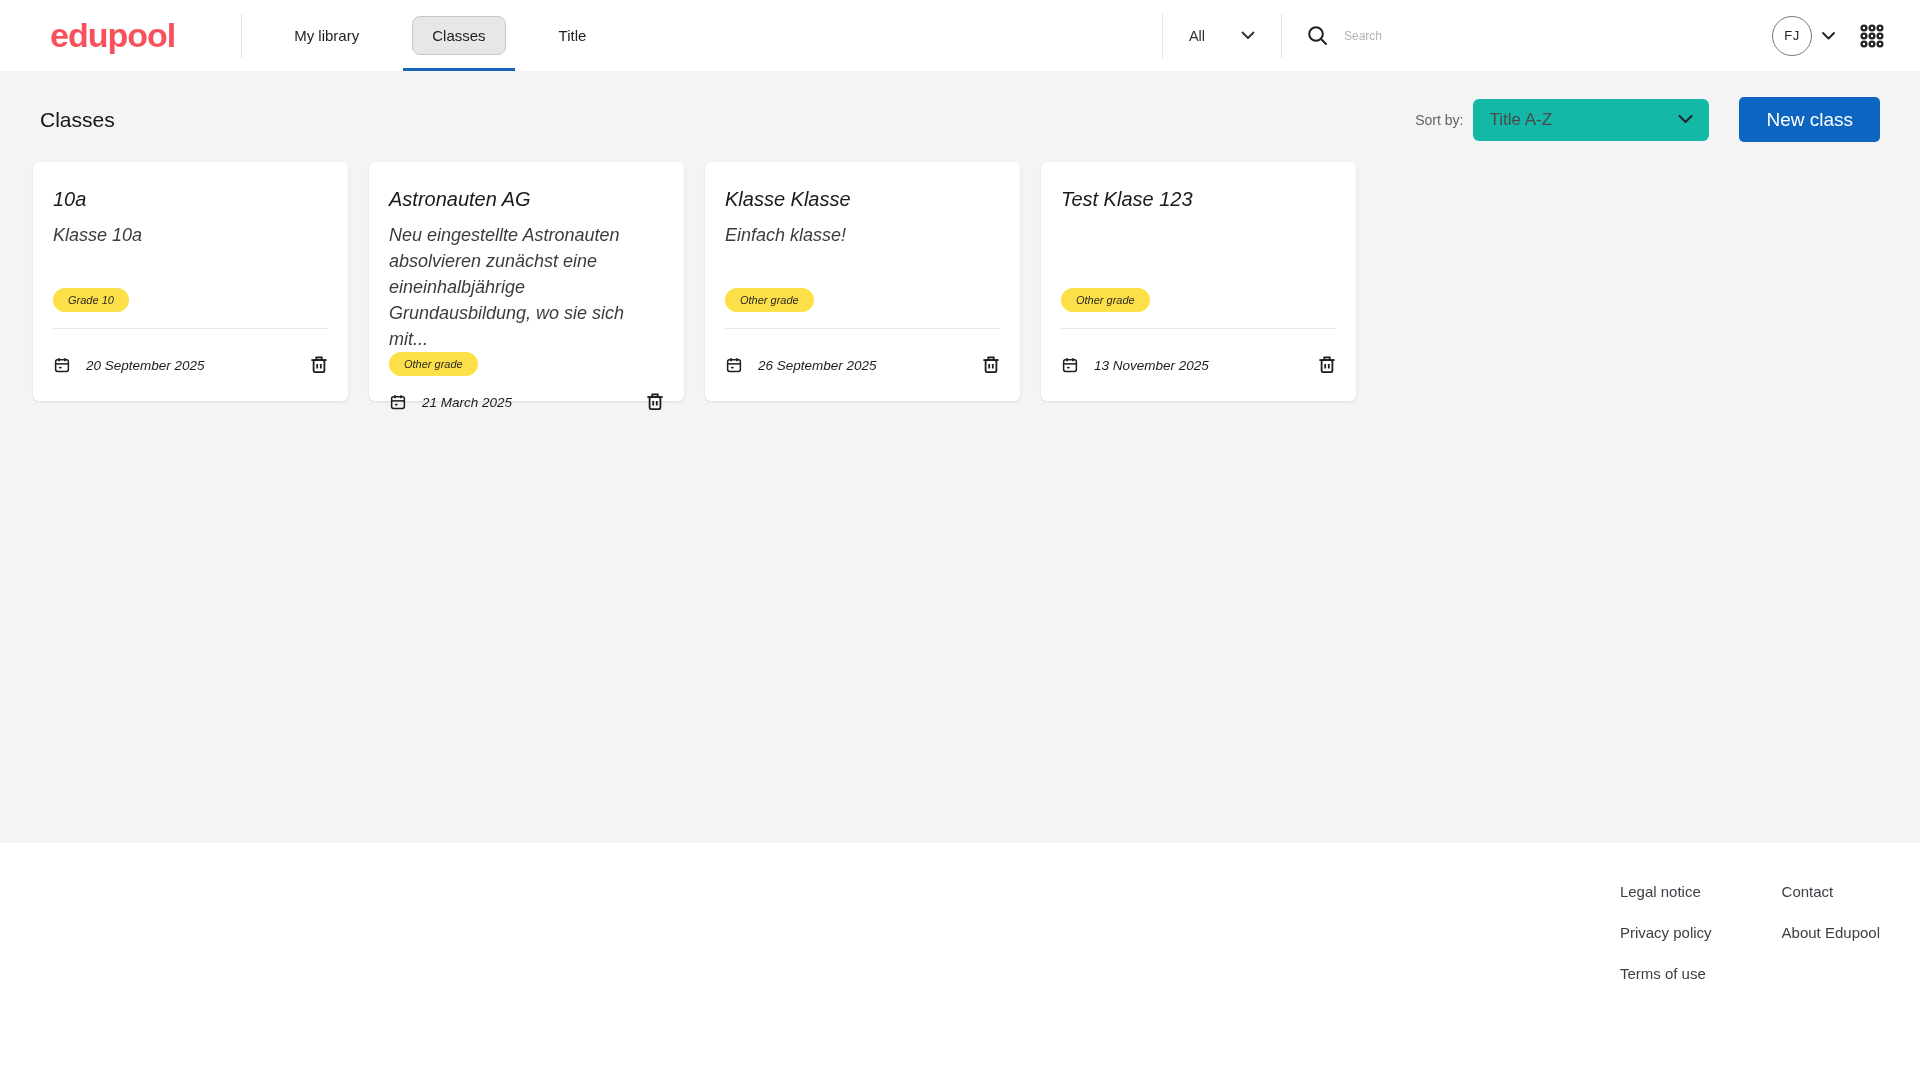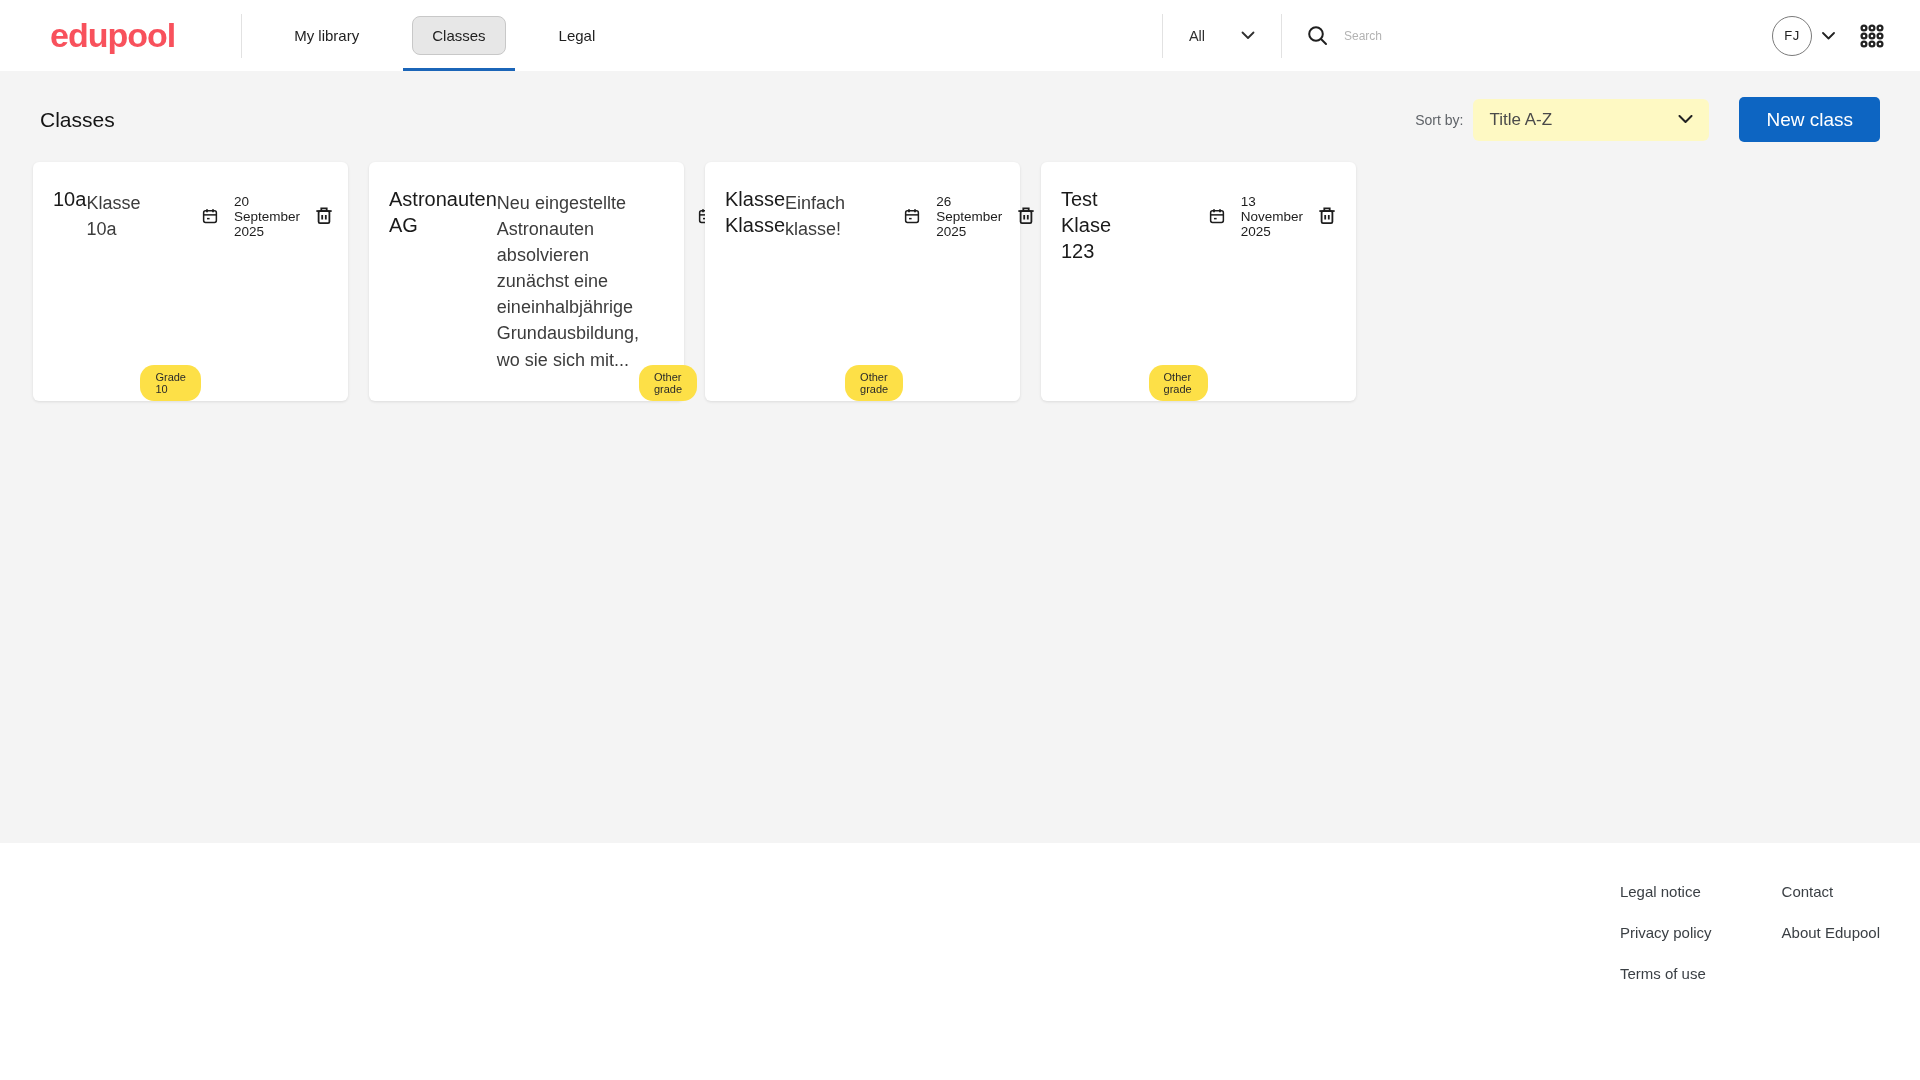--- a/index.html
+++ b/index.html
@@ -27,26 +27,26 @@
   .avatar { width:40px; height:40px; border:1px solid #7a7a7a; border-radius:50%; display:flex; align-items:center; justify-content:center; font-size:13px; letter-spacing:0.5px; color:#222; }
   .apps-btn { margin-left:24px; cursor:pointer; display:flex; align-items:center; }
 
   
   main { flex:1 1 auto; background:#f4f4f4; padding:26px 40px 0 33px; }
   .page-head { display:flex; align-items:center; }
   .page-title { font-size:21px; font-weight:400; color:#141414; margin-left:7px; }
   .head-controls { margin-left:auto; display:flex; align-items:center; gap:30px; }
   .sort-group { display:flex; align-items:center; gap:10px; }
   .sort-label { font-size:14px; color:#5f6368; }
-  .sort-select { width:236px; height:42px; background:#fef9c3; border-radius:6px; display:flex; align-items:center; padding:0 16px; font-size:17px; color:#4a4a4a; cursor:pointer; }
+  .sort-select { width:236px; height:42px; background:#14b8a6; border-radius:6px; display:flex; align-items:center; padding:0 16px; font-size:17px; color:#4a4a4a; cursor:pointer; }
   .sort-select .chev { margin-left:auto; }
   .new-class-btn { height:45px; padding:2px 27px; background:#0d65c2; border:none; border-radius:5px; color:#fff; font-size:19px; font-family:inherit; cursor:pointer; }
 
   .cards { display:flex; gap:21px; margin-top:20px; }
-  .card { width:315px; height:239px; background:#fff; border-radius:6px; box-shadow:0 1px 3px rgba(0,0,0,0.10); padding:18px 20px 0; display:flex; flex-direction:row; cursor:pointer; }
+  .card { width:315px; height:239px; background:#fff; border-radius:6px; box-shadow:0 1px 3px rgba(0,0,0,0.10); padding:18px 20px 0; display:flex; flex-direction:column; cursor:pointer;font-style:italic; }
   .card-title { font-size:20px; font-weight:400; color:#1a1a1a; line-height:26px; margin-top:6px; }
   .card-desc { margin-top:10px; font-size:18px; line-height:1.45; color:#3c3c3c; }
   .badge-row { margin-top:auto; }
   .badge { display:inline-block; background:#fde047; border-radius:14px; padding:6px 15px; font-size:11px; color:#2a2a2a; }
   .card-divider { height:1px; background:#e8e8e8; margin-top:16px; }
   .card-foot { display:flex; align-items:center; height:72px; gap:15px; }
   .card-date { font-size:13.5px; color:#1d1d1d; }
   .trash-btn { margin-left:auto; display:flex; align-items:center; cursor:pointer; background:none; border:none; padding:0; }
 
   
@@ -71,21 +71,21 @@
     <div class="vdiv"></div>
 
     <nav class="main-nav">
       <div class="nav-item">
         <span class="pill">My library</span>
       </div>
       <div class="nav-item active">
         <span class="pill">Classes</span>
       </div>
       <div class="nav-item">
-        <span class="pill">Legal</span>
+        <span class="pill">Title</span>
       </div>
     </nav>
 
     <div class="header-right">
       <div class="vdiv"></div>
 
       <div class="all-select">
         <span class="all-label">All</span>
         <span>
           <svg width="14" height="9" viewBox="0 0 14 9">

